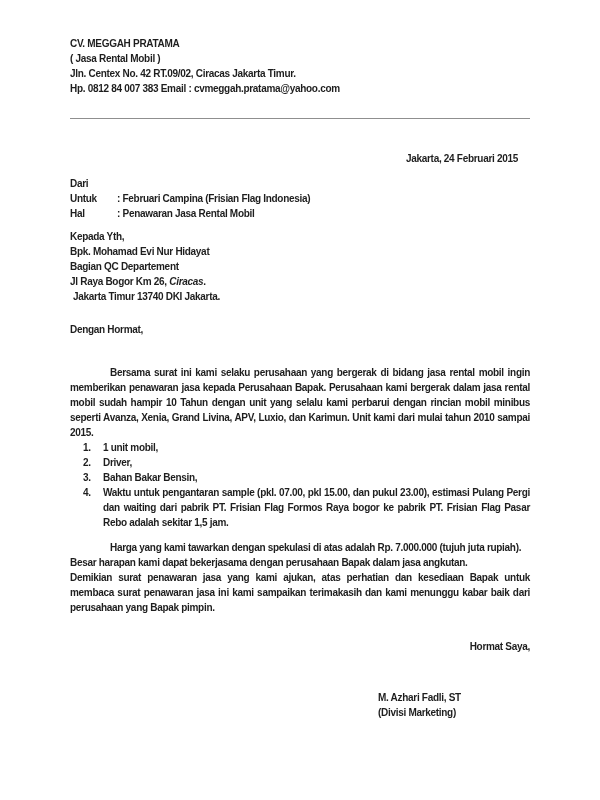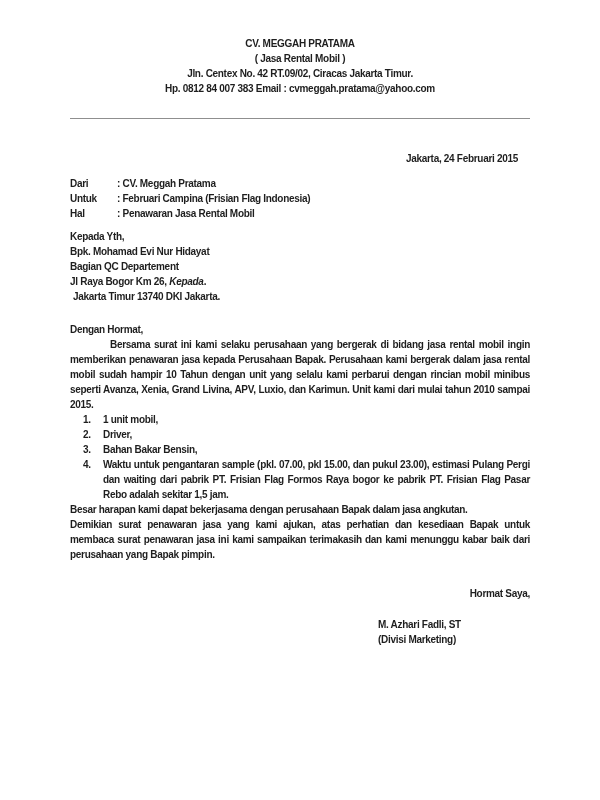--- a/index.html
+++ b/index.html
@@ -12,21 +12,21 @@
     letter-spacing: -0.3px;
     color: #1e1e1e;
     line-height: 15px;
   }
   .page {
     width: 600px;
     height: 800px;
     padding: 36px 70px 0 70px;
     overflow: hidden;
   }
-  .letterhead { text-align: center; }
+  .letterhead { text-align: left; }
   .letterhead div { line-height: 15px; }
   .rule {
     border: none;
     border-top: 1px solid #8f8f8f;
     margin-top: 22px;
   }
   .date-line {
     text-align: right;
     margin-top: 32px;
     padding-right: 12px;
@@ -36,70 +36,69 @@
   .meta-label { width: 47px; flex: 0 0 47px; }
   .meta-value { flex: 1; }
   .addressee { margin-top: 8px; }
   .addressee-city { padding-left: 3px; }
   .italic { font-style: italic; }
   .greeting { margin-top: 18px; }
   .para {
     text-align: justify;
     line-height: 15px;
   }
-  .para-first { margin-top: 0; }
+  .para-first { margin-top: 28px; }
   .indent { text-indent: 40px; }
   .list { }
   .list-item { display: flex; }
   .list-num {
     flex: 0 0 20px;
     margin-left: 13px;
   }
   .list-text { flex: 1; text-align: justify; }
   .after-list { margin-top: 10px; }
   .closing { margin-top: 24px; margin-left: 308px; }
   .closing-salutation { padding-left: 10px; text-align: right; }
-  .signature { margin-top: 16px; }
+  .signature { margin-top: 36px; }
 </style>
 </head>
 <body>
 
 <div class="page">
 
   <div class="letterhead">
     <div>CV. MEGGAH PRATAMA</div>
     <div>( Jasa Rental Mobil )</div>
     <div>Jln. Centex No. 42 RT.09/02, Ciracas Jakarta Timur.</div>
     <div>Hp. 0812 84 007 383 Email : cvmeggah.pratama@yahoo.com</div>
   </div>
 
   <hr class="rule">
 
   <div class="date-line">Jakarta, 24 Februari 2015</div>
 
   <div class="meta">
     <div class="meta-row">
       <span class="meta-label">Dari</span>
-      <span class="meta-value">: CV. Meggah Pratama</span>
     </div>
     <div class="meta-row">
       <span class="meta-label">Untuk</span>
       <span class="meta-value">: Februari Campina  (Frisian Flag Indonesia)</span>
     </div>
     <div class="meta-row">
       <span class="meta-label">Hal</span>
       <span class="meta-value">: Penawaran Jasa Rental Mobil</span>
     </div>
   </div>
 
   <div class="addressee">
     <div>Kepada Yth,</div>
     <div>Bpk. Mohamad Evi Nur Hidayat</div>
     <div>Bagian QC Departement</div>
-    <div><span>Jl Raya Bogor Km 26, </span><span class="italic">Kepada</span><span>.</span></div>
+    <div><span>Jl Raya Bogor Km 26, </span><span class="italic">Ciracas</span><span>.</span></div>
     <div class="addressee-city">Jakarta Timur 13740 DKI Jakarta.</div>
   </div>
 
   <div class="greeting">Dengan Hormat,</div>
 
   <p class="para para-first indent">Bersama surat ini kami selaku perusahaan yang bergerak di bidang jasa rental mobil ingin memberikan penawaran jasa kepada Perusahaan Bapak. Perusahaan kami bergerak dalam jasa rental mobil sudah hampir 10 Tahun dengan unit yang selalu kami perbarui dengan rincian mobil minibus seperti Avanza, Xenia, Grand Livina, APV, Luxio, dan Karimun.  Unit kami dari mulai tahun 2010 sampai 2015.</p>
 
 
   <div class="list">
     <div class="list-item">
@@ -113,20 +112,21 @@
     <div class="list-item">
       <span class="list-num">3.</span>
       <span class="list-text">Bahan Bakar Bensin,</span>
     </div>
     <div class="list-item">
       <span class="list-num">4.</span>
       <span class="list-text">Waktu untuk pengantaran sample (pkl. 07.00, pkl 15.00, dan pukul 23.00), estimasi Pulang Pergi dan waiting dari pabrik PT. Frisian Flag Formos Raya bogor ke pabrik PT. Frisian Flag Pasar Rebo adalah sekitar 1,5 jam.</span>
     </div>
   </div>
 
+  <p class="para after-list indent">Harga yang kami tawarkan dengan spekulasi di atas adalah Rp. 7.000.000 (tujuh juta rupiah).</p>
   <p class="para">Besar harapan kami dapat bekerjasama dengan perusahaan Bapak dalam jasa angkutan.</p>
   <p class="para">Demikian surat  penawaran jasa yang kami ajukan, atas perhatian dan kesediaan Bapak untuk membaca surat penawaran  jasa ini kami sampaikan terimakasih dan kami menunggu kabar baik dari perusahaan yang Bapak pimpin.</p>
 
   <div class="closing">
     <div class="closing-salutation">Hormat Saya,</div>
     <div class="signature">
       <div>M. Azhari Fadli, ST</div>
       <div>(Divisi Marketing)</div>
     </div>
   </div>

